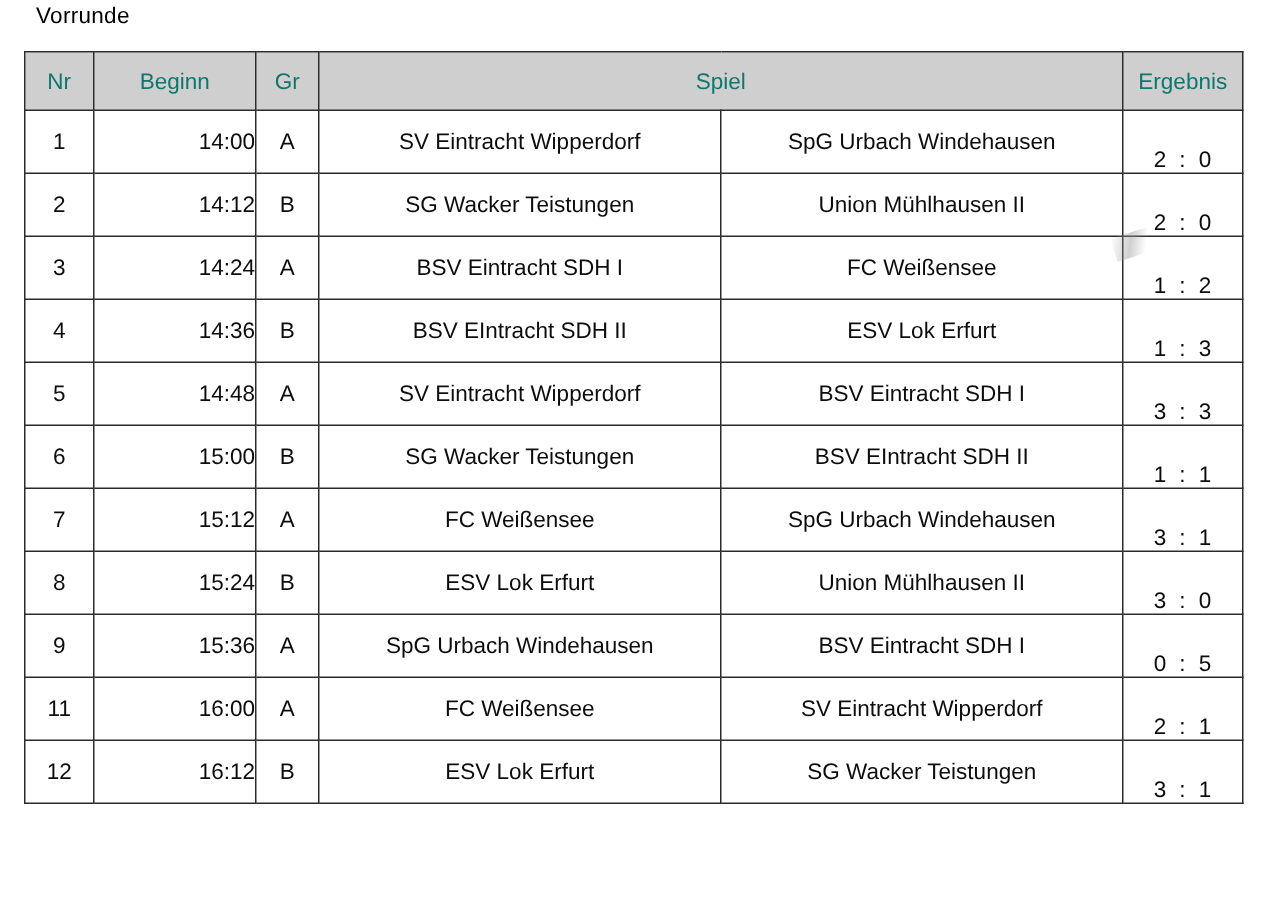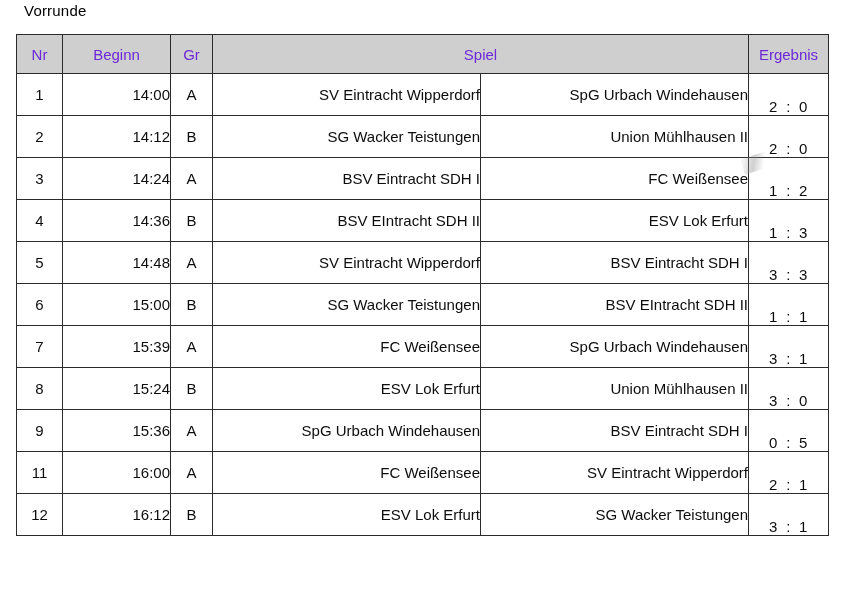--- a/index.html
+++ b/index.html
@@ -43,21 +43,21 @@
     border: 1px solid #2b2b2b;
     padding: 0;
     height: 38px;
     vertical-align: middle;
     font-weight: normal;
   }
   thead th {
     background: #cfcfcf;
     text-align: center;
     font-size: 15px;
-    color: #6d28d9;
+    color: #0f766e;
     height: 32px;
   }
   .col-nr { width: 46px; }
   .col-beginn { width: 108px; }
   .col-gr { width: 42px; }
   .col-team { width: 268px; }
   .col-res { width: 80px; }
 
   td.nr {
     text-align: center;
@@ -65,21 +65,21 @@
   }
   td.beginn {
     text-align: right;
     font-size: 15px;
   }
   td.gr {
     text-align: center;
     font-size: 15px;
   }
   td.team {
-    text-align: right;
+    text-align: center;
     padding-left: 10px;
     font-size: 15px;
     white-space: nowrap;
     overflow: hidden;
   }
   td.result {
     text-align: center;
     font-size: 15px;
     letter-spacing: 0.5px;
   }
@@ -181,21 +181,21 @@
           <tr>
             <td class="nr">6</td>
             <td class="beginn">15:00</td>
             <td class="gr">B</td>
             <td class="team">SG Wacker Teistungen</td>
             <td class="team">BSV EIntracht SDH II</td>
             <td class="result"><span class="res-inner"><span class="goals">1</span><span class="colon">:</span><span class="goals">1</span></span></td>
           </tr>
           <tr>
             <td class="nr">7</td>
-            <td class="beginn">15:39</td>
+            <td class="beginn">15:12</td>
             <td class="gr">A</td>
             <td class="team">FC Weißensee</td>
             <td class="team">SpG Urbach Windehausen</td>
             <td class="result"><span class="res-inner"><span class="goals">3</span><span class="colon">:</span><span class="goals">1</span></span></td>
           </tr>
           <tr>
             <td class="nr">8</td>
             <td class="beginn">15:24</td>
             <td class="gr">B</td>
             <td class="team">ESV Lok Erfurt</td>

